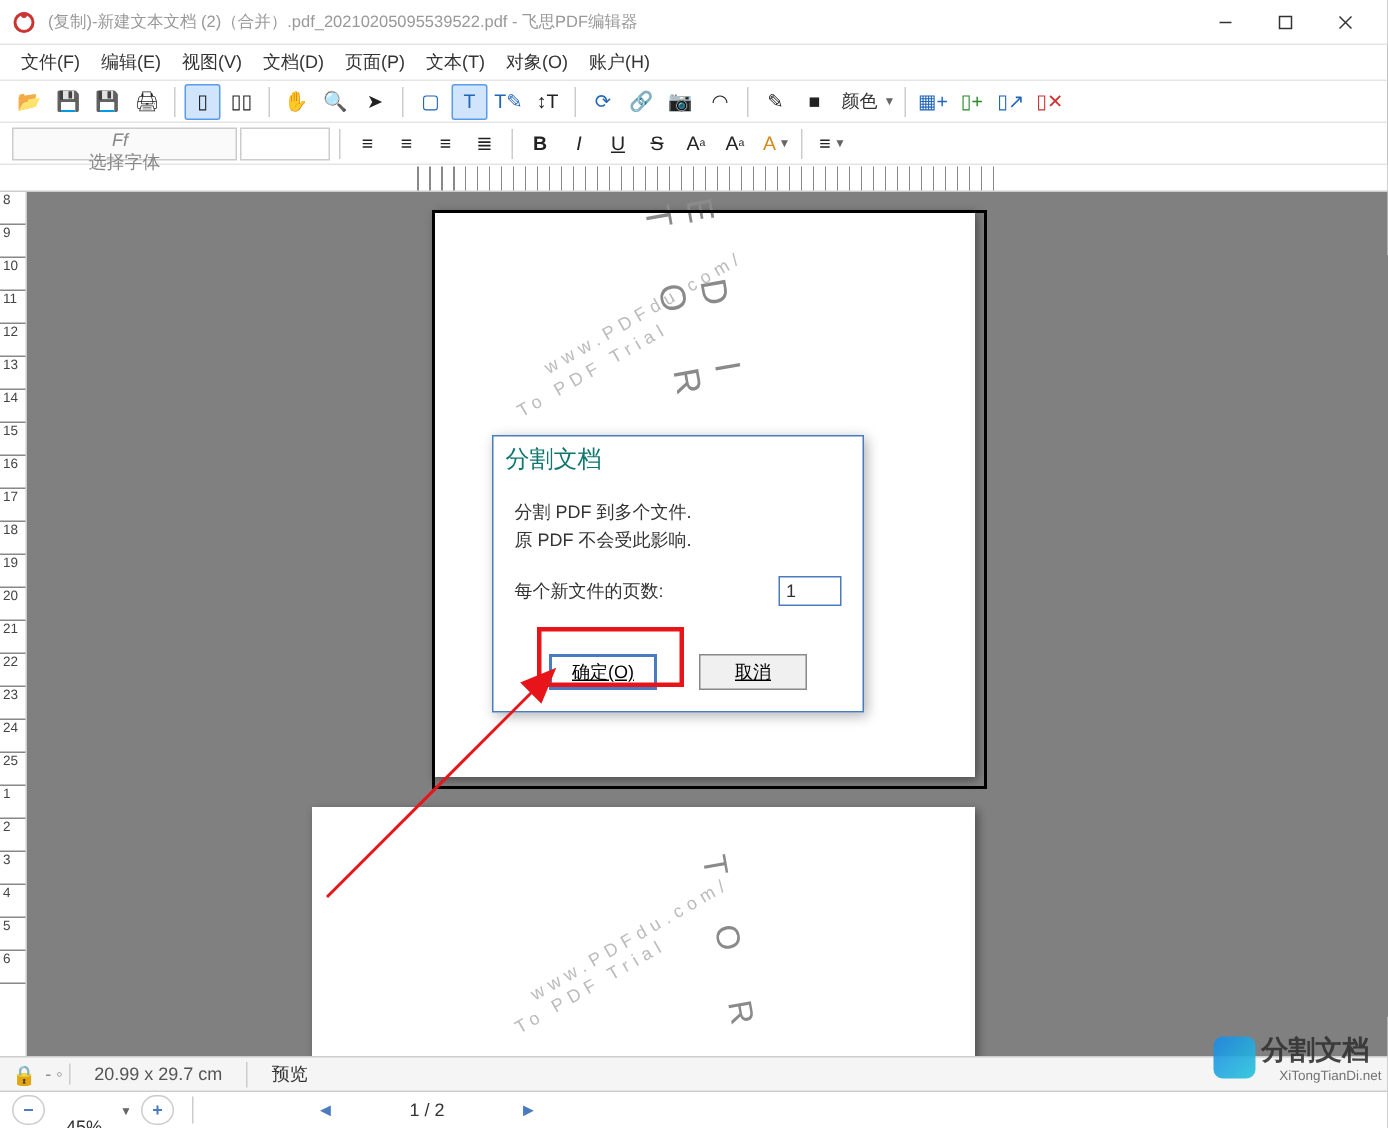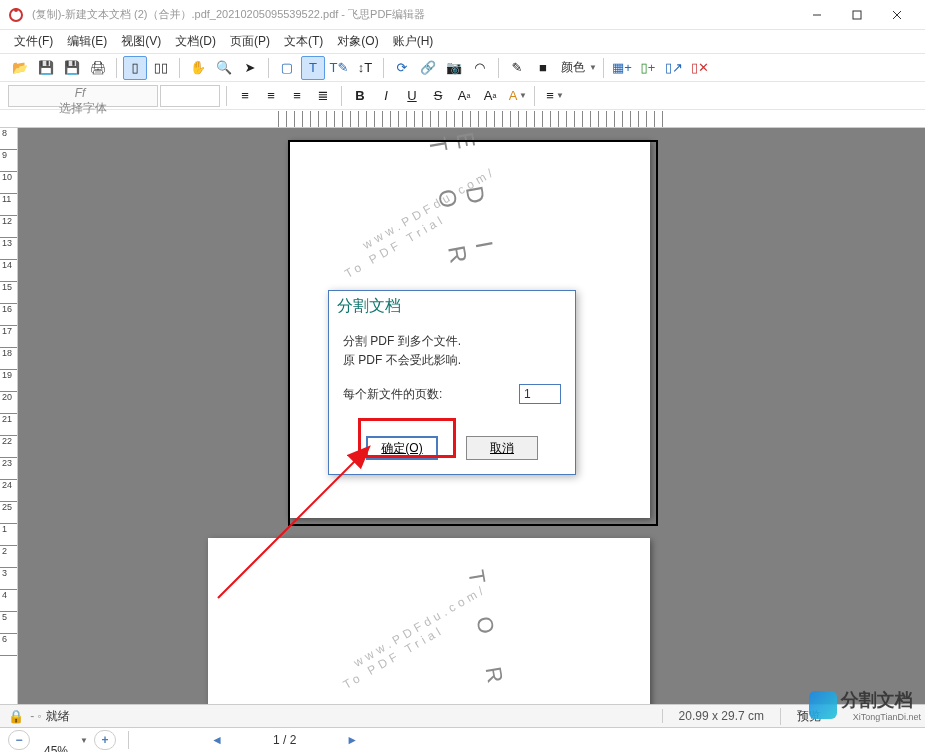--- a/index.html
+++ b/index.html
@@ -326,21 +326,20 @@
           <polygon points="0,0 12,5 0,10" fill="#e7141a"></polygon>
         </marker>
       </defs>
     <line x1="10" y1="170" x2="160" y2="20" stroke="#e7141a" stroke-width="2" marker-end="url(#ah)"></line>
   </svg>
 </div>
 
 <div class="status-bar">
   <span class="lock">🔒</span>
   <span style="color:#888;margin-right:4px;">- ◦</span>
-  <span class="status-text">就绪</span>
   <span class="dims">20.99 x 29.7 cm</span>
   <span class="preview">预览</span>
   <span style="width:80px;"></span>
 </div>
 
 <div class="nav-bar">
   <button class="nav-btn">−</button>
   <span class="nav-pct">45%</span>
   <span class="tb-dd">▼</span>
   <button class="nav-btn">+</button>

